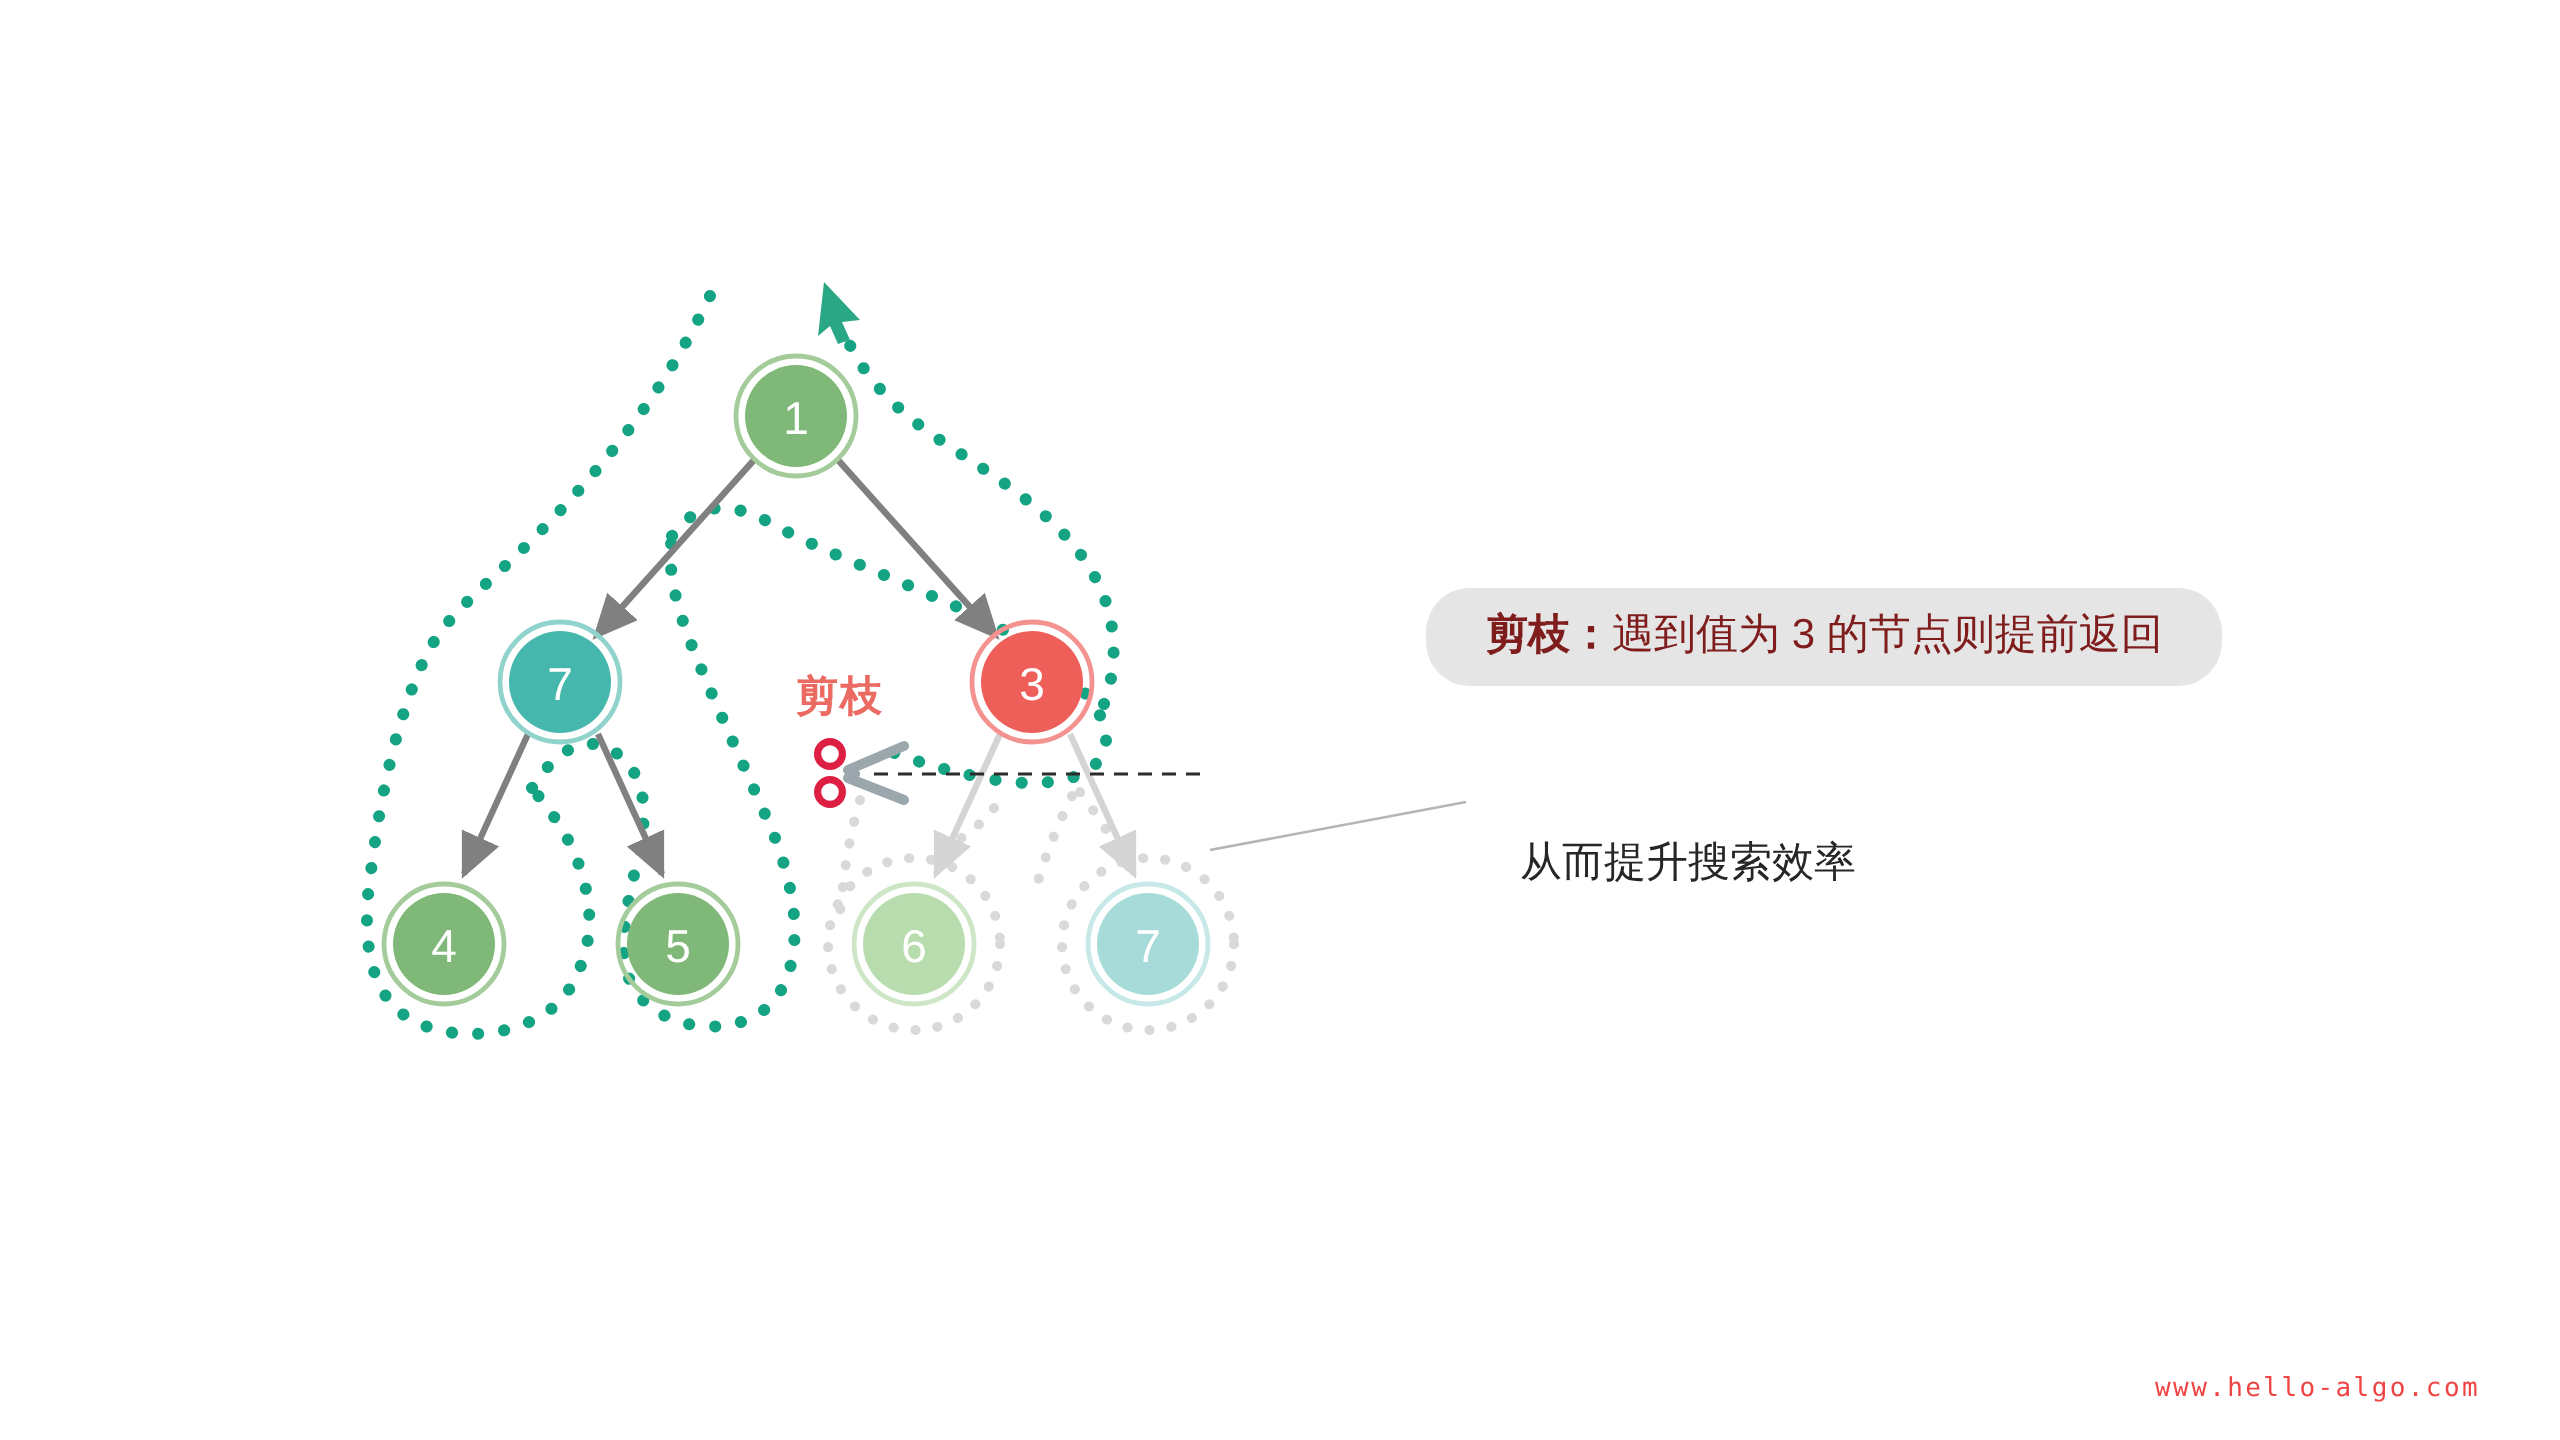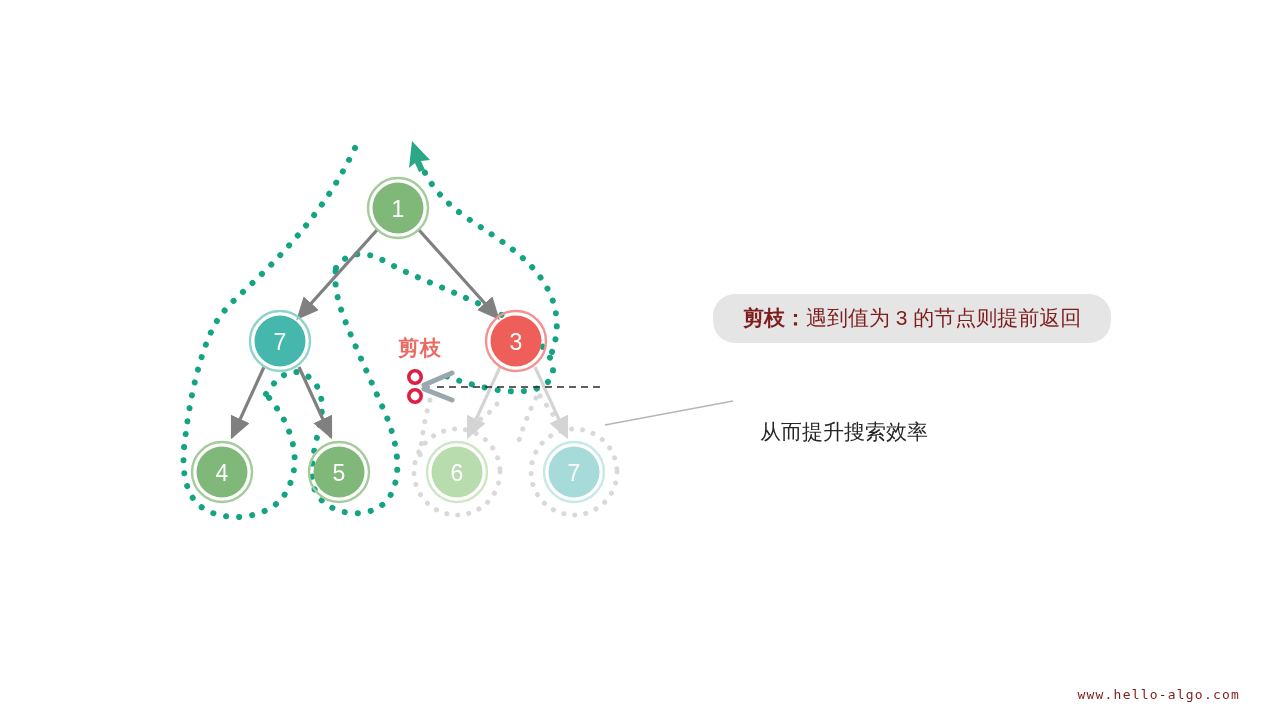--- a/index.html
+++ b/index.html
@@ -66,21 +66,21 @@
     color: #262626;
     line-height: 1.55;
     white-space: pre;
   }
   .watermark {
     position: absolute;
     right: 40px;
     bottom: 18px;
     font-family: "DejaVu Sans Mono", "Liberation Mono", monospace;
     font-size: 13px;
-    color: #7f1d1d;
+    color: #ef4444;
     letter-spacing: 1.2px;
   }
 </style>
 </head>
 <body>
 
 <div id="stage">
 
   <svg class="diagram" viewBox="0 0 1280 720">
     <defs>

